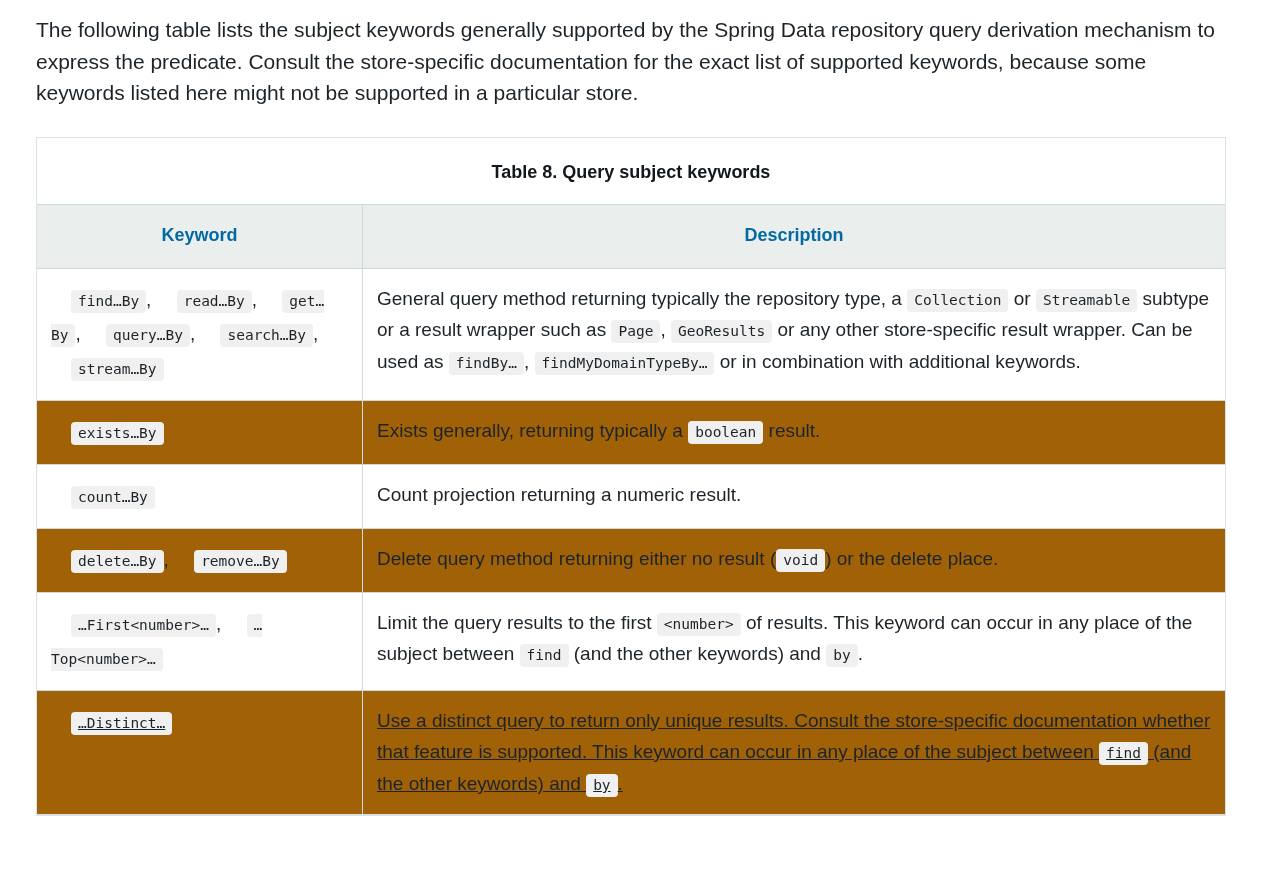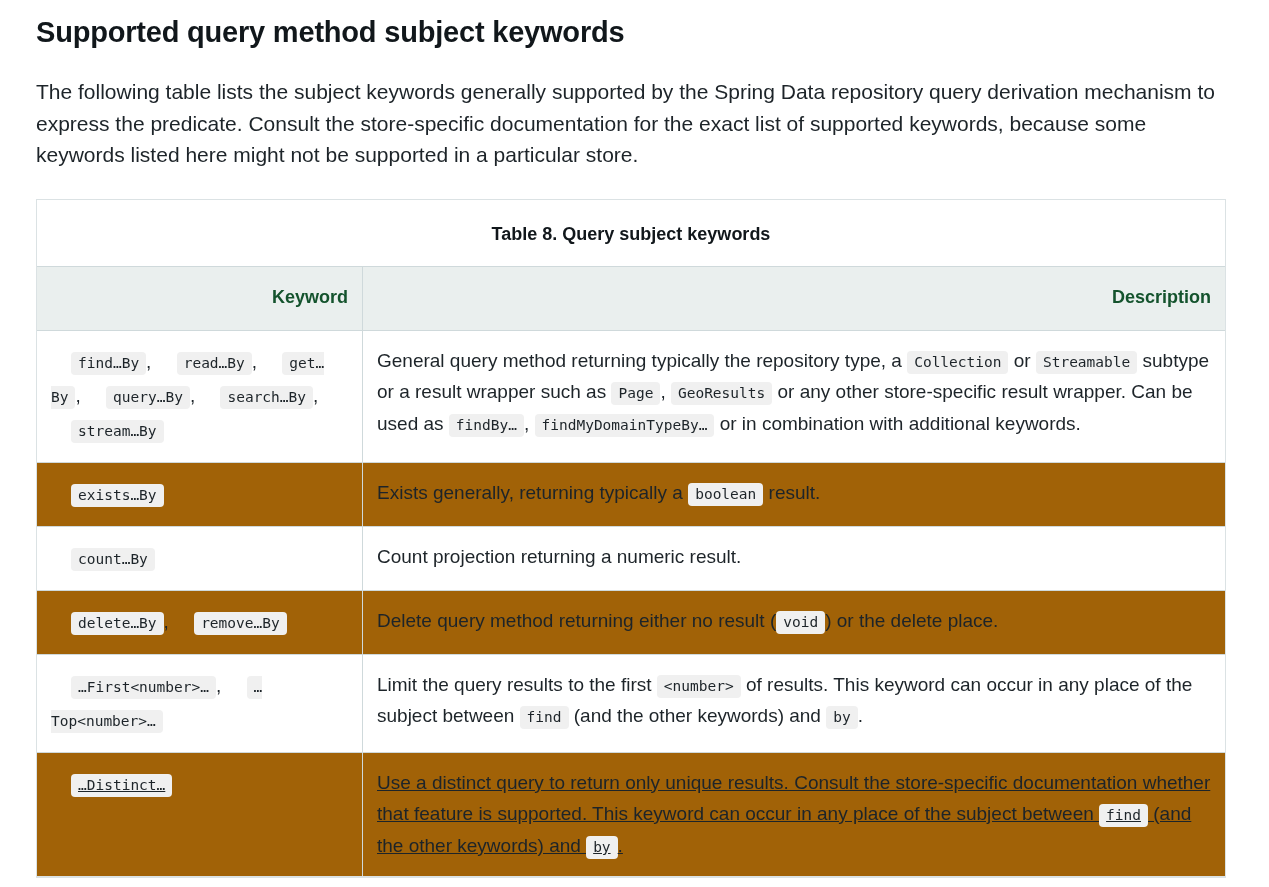--- a/index.html
+++ b/index.html
@@ -56,24 +56,24 @@
   }
 
   table.kw-table {
     border-collapse: collapse;
     width: 100%;
     table-layout: fixed;
   }
 
   table.kw-table th {
     background: #eaefee;
-    text-align: right;
+    text-align: center;
     font-size: 18px;
     font-weight: bold;
-    color: #14532d;
+    color: #0369a1;
     padding: 20px 14px 22px 14px;
     border-top: 1px solid #cfd9db;
     border-bottom: 1px solid #cfd9db;
     vertical-align: top;
   }
   table.kw-table th.col-keyword { width: 297px; border-right: 1px solid #cfd9db; }
 
   table.kw-table td {
     font-size: 19px;
     line-height: 31.5px;
@@ -106,21 +106,20 @@
     font-size: 14.5px;
     margin-left: 20px;
   }
   .desc-text { color: #1d2429; }
 </style>
 </head>
 <body>
 
 <div class="page">
 
-  <h1 class="page-title">Supported query method subject keywords</h1>
 
   <p class="intro">The following table lists the subject keywords generally supported by the Spring Data repository query derivation mechanism to express the predicate. Consult the store-specific documentation for the exact list of supported keywords, because some keywords listed here might not be supported in a particular store.</p>
 
   <div class="table-block">
 
     <div class="table-caption">Table 8. Query subject keywords</div>
 
     <table class="kw-table">
       <thead>
         <tr>

